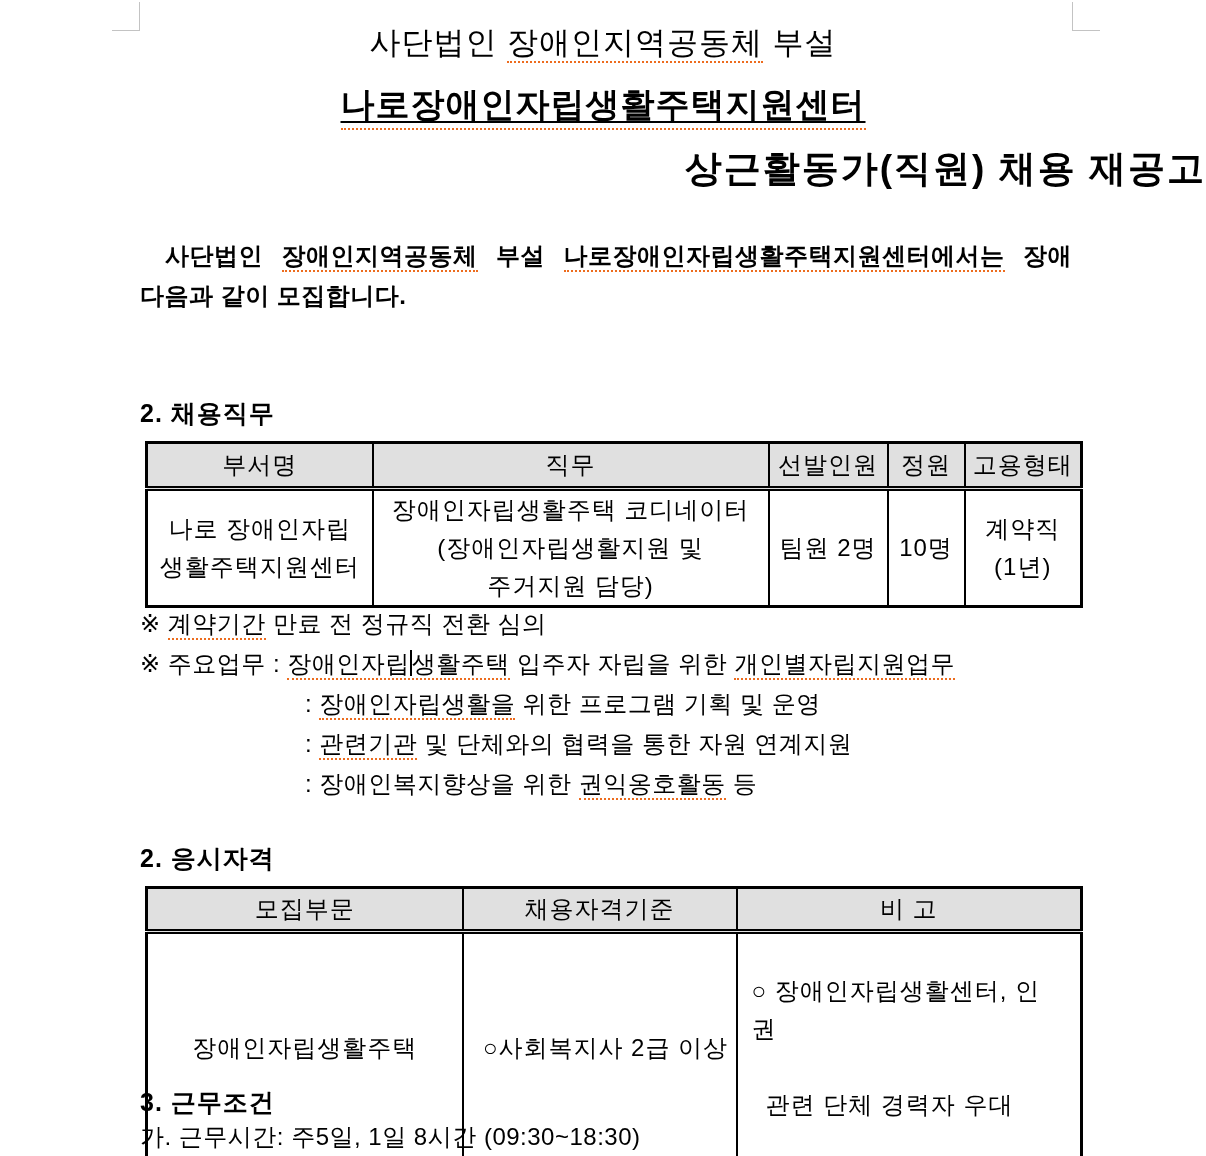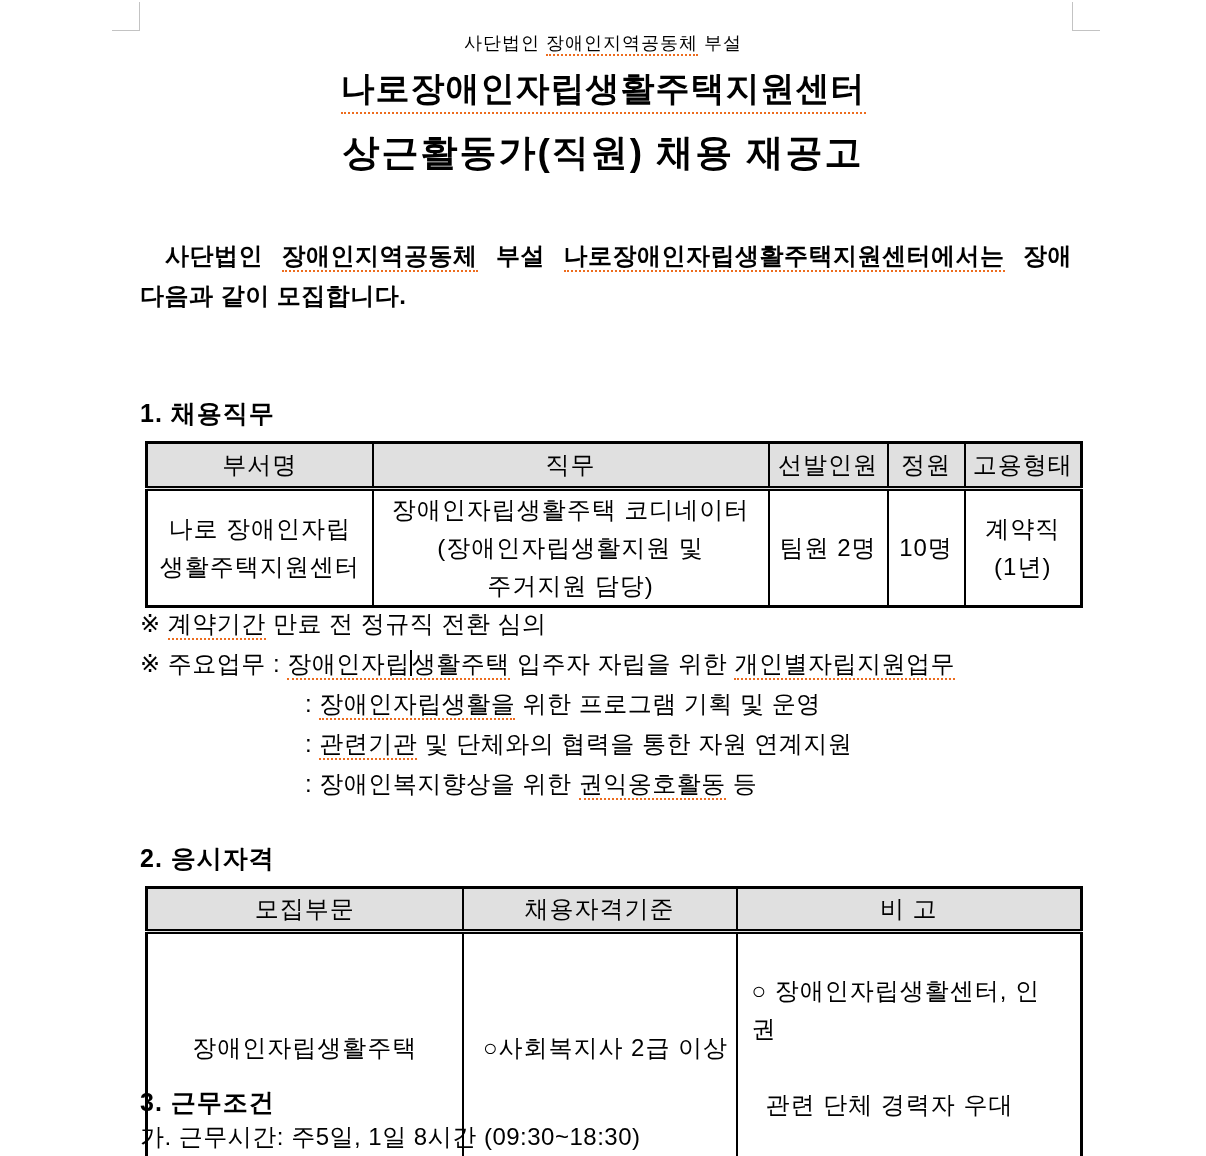--- a/index.html
+++ b/index.html
@@ -18,31 +18,32 @@
   .mark-tl {
     left: 112px; top: 2px; width: 28px; height: 29px;
     border-right: 1px solid #c3c3c3; border-bottom: 1px solid #c3c3c3;
   }
   .mark-tr {
     left: 1072px; top: 2px; width: 28px; height: 29px;
     border-left: 1px solid #c3c3c3; border-bottom: 1px solid #c3c3c3;
   }
   
   .title-block { position: absolute; left: 0; right: 0; top: 26px; text-align: center; }
-  .title-line1 { font-size: 18px; line-height: 34px; letter-spacing: 1px; }
+  .title-line1 { font-size: 31px; line-height: 34px; letter-spacing: 1px; }
   .title-line2 {
     display: inline-block;
-    margin-top: 8px;
+    margin-top: 24px;
     font-size: 34px; font-weight: 700; line-height: 40px; letter-spacing: 1px;
+    text-decoration: underline;
     text-decoration-thickness: 2px;
     text-underline-offset: 5px;
     border-bottom: 2px dotted #ed6c1e;
     padding-bottom: 4px;
   }
-  .title-line3 { margin-top: 16px; font-size: 37px; font-weight: 700; line-height: 46px; letter-spacing: 2px; }
+  .title-line3 { margin-top: 16px; font-size: 37px; font-weight: 700; line-height: 46px; letter-spacing: 2px; text-align: right; }
   
   .sp { border-bottom: 2px dotted #ed6c1e; padding-bottom: 1px; }
   
   .caret { display: inline-block; width: 2px; height: 26px; background: #000; vertical-align: -4px; }
   
   .intro { position: absolute; left: 140px; top: 236px; width: 932px; font-size: 24px; line-height: 40px; letter-spacing: 0.5px; font-weight: bold; }
   .intro .just { text-align: justify; text-align-last: justify; }
   .intro .indent { text-indent: 25px; }
   
   .sec-heading { position: absolute; left: 140px; font-size: 25px; font-weight: 700; letter-spacing: 1px; }
@@ -90,21 +91,21 @@
       <span class="title-line2">나로장애인자립생활주택지원센터</span>
     </div>
     <div class="title-line3">상근활동가(직원) 채용 재공고</div>
   </div>
 
   <div class="intro">
     <div class="just indent"><span>사단법인 </span><span class="sp">장애인지역공동체</span><span> 부설 </span><span class="sp">나로장애인자립생활주택지원센터에서는</span><span> 장애</span></div>
     <div><span>다음과 같이 모집합니다.</span></div>
   </div>
 
-  <div class="sec-heading s1">1. 채용직무</div>
+  <div class="sec-heading s1">2. 채용직무</div>
 
   <table class="t1">
     <colgroup>
       <col style="width:226px">
         <col style="width:396px">
         <col style="width:119px">
       <col style="width:77px">
         <col style="width:117px">
     </colgroup>
     <tbody>

